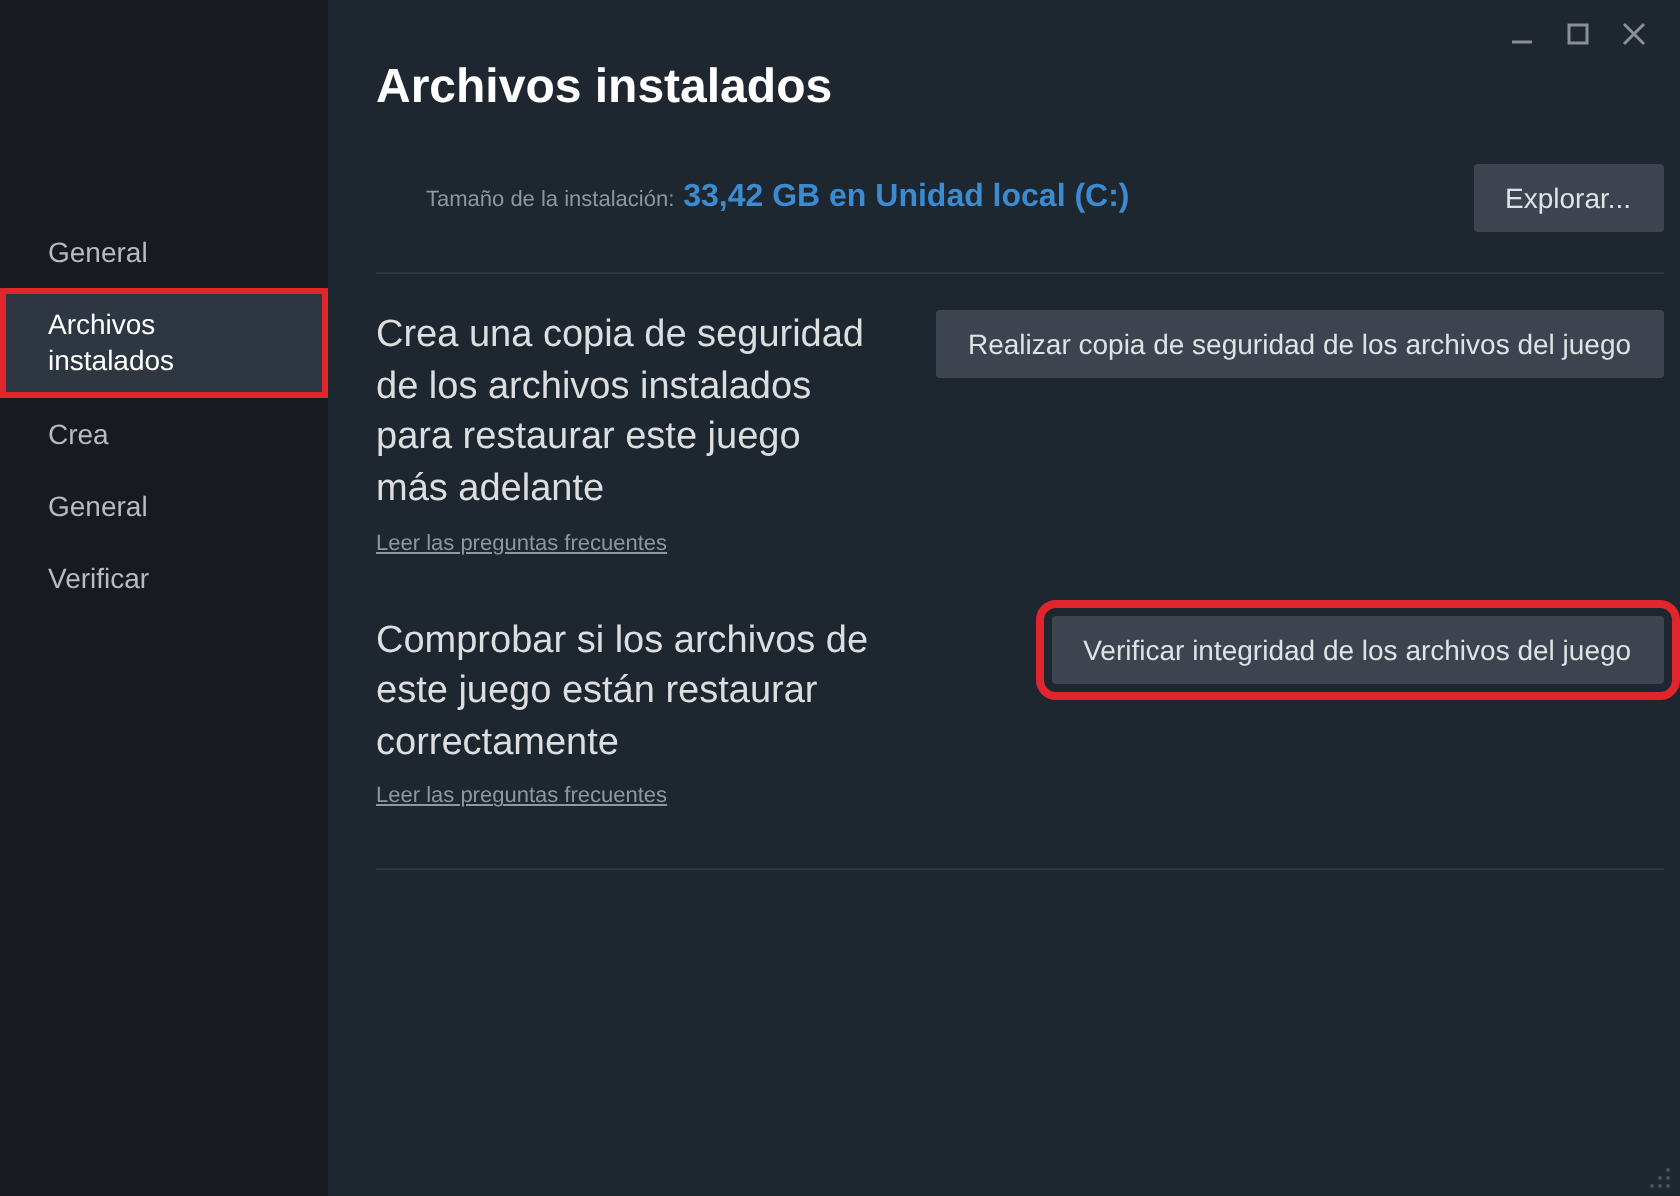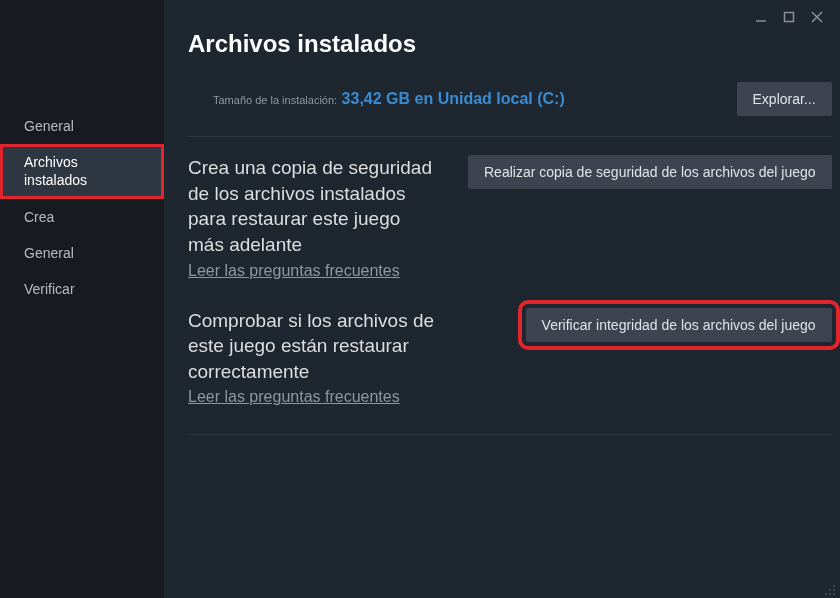--- a/index.html
+++ b/index.html
@@ -119,21 +119,21 @@
       flex: 0 0 250px;
     }
     .section-desc {
       color: #dcdedf;
       font-size: 19px;
       line-height: 1.35;
       margin-bottom: 4px;
     }
     .faq-link {
       color: #8f98a0;
-      font-size: 16px;
+      font-size: 11px;
       text-decoration: underline;
       cursor: pointer;
     }
     .section-action {
       flex: 1;
       display: flex;
       justify-content: flex-end;
     }
     .resize-grip {
       position: absolute;

